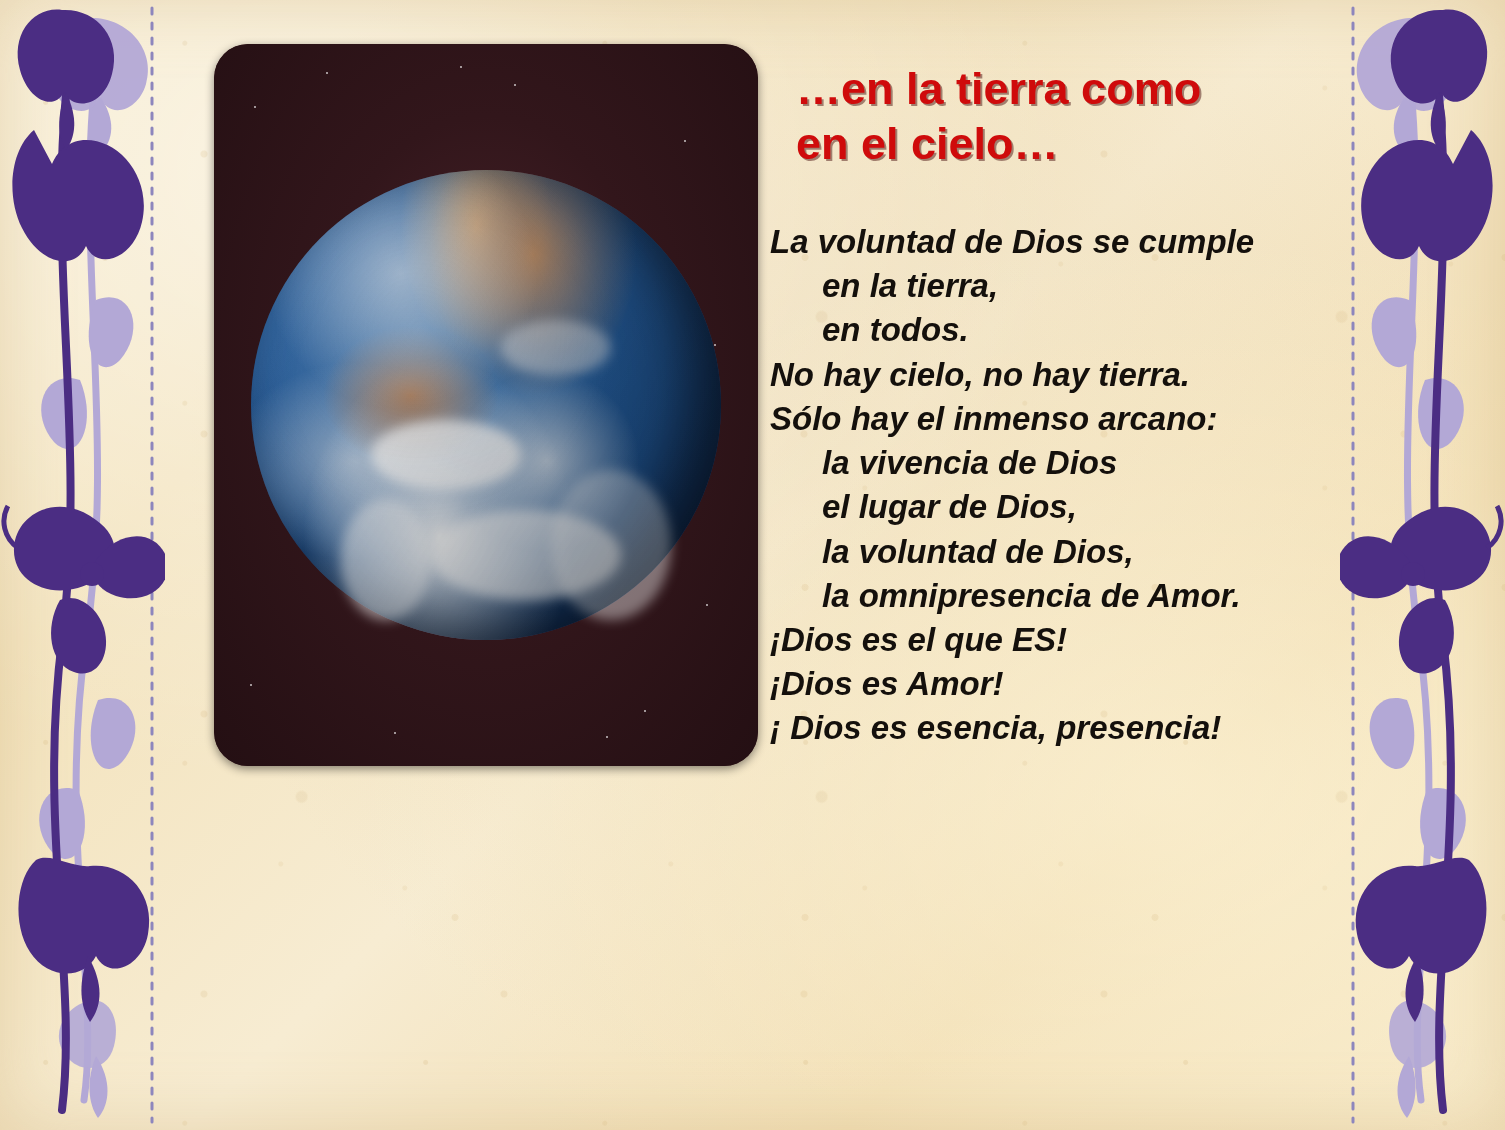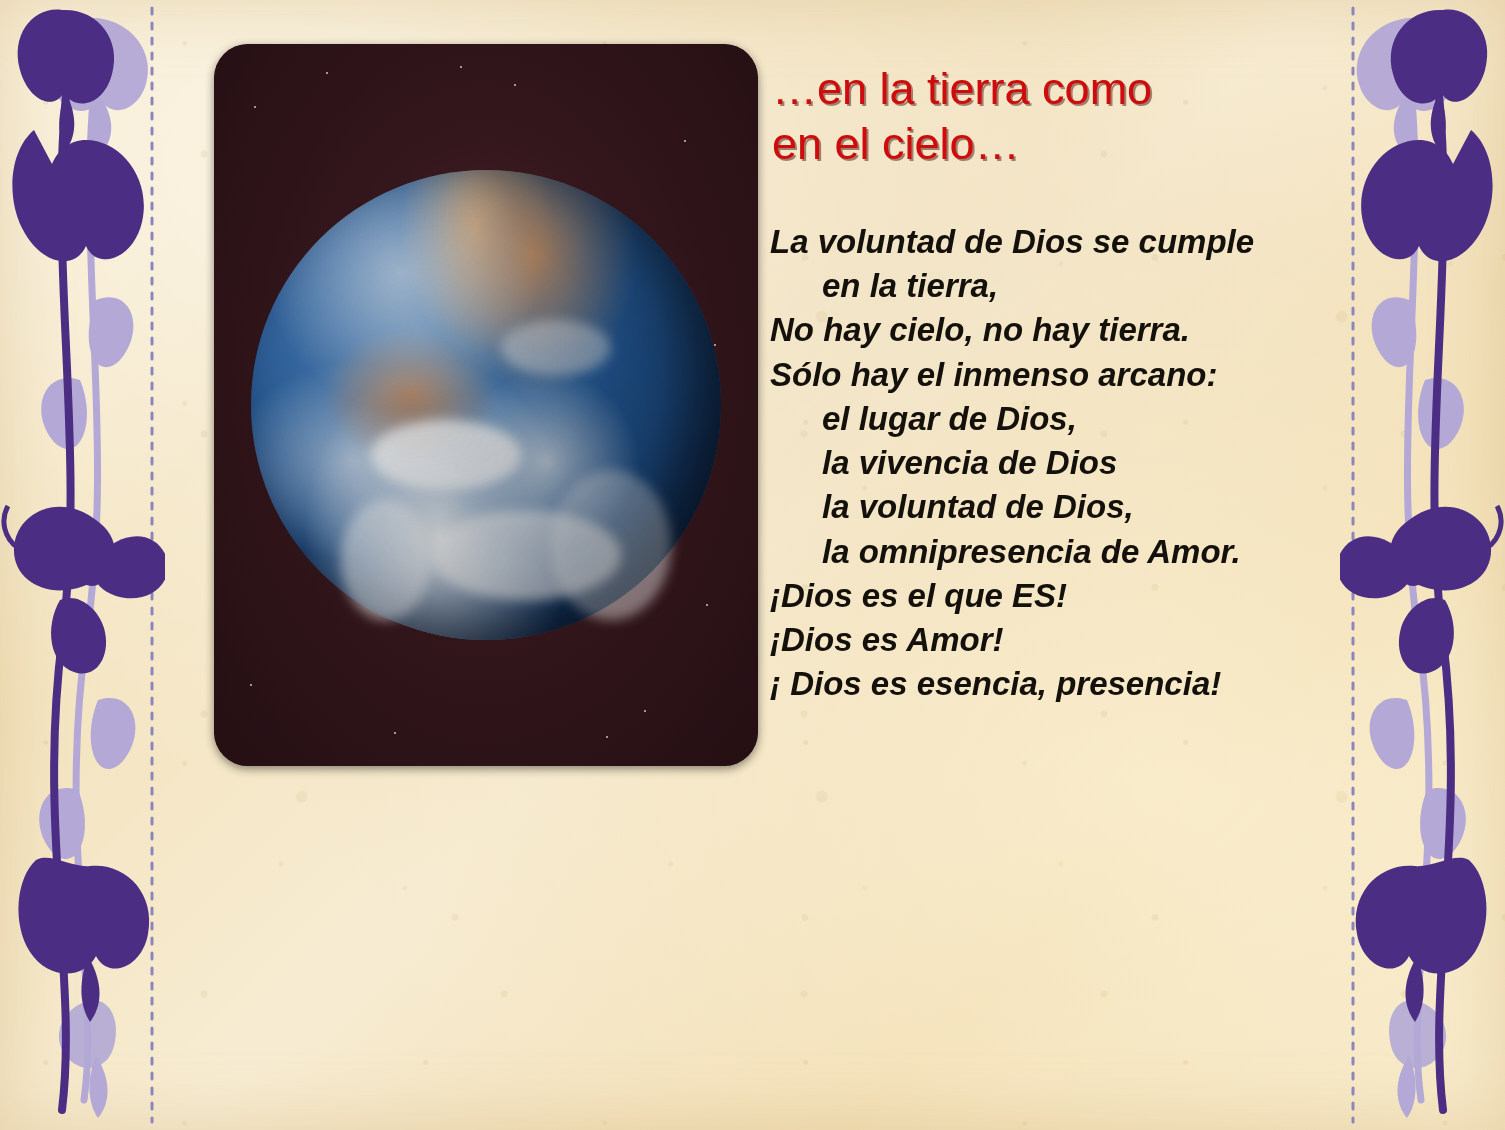--- a/index.html
+++ b/index.html
@@ -112,25 +112,25 @@
   .cloud {
     position: absolute;
     border-radius: 50%;
     background: rgba(255,255,255,0.8);
     filter: blur(6px);
   }
 
   
   .title {
     position: absolute;
-    left: 772px;
+    left: 796px;
     top: 62px;
     width: 560px;
     font-size: 45px;
-    font-weight: normal;
+    font-weight: bold;
     line-height: 1.22;
     color: #cf0b0b;
     text-shadow: 2px 2px 0 rgba(60,0,0,0.45);
     z-index: 2;
   }
   .body-text {
     position: absolute;
     left: 770px;
     top: 220px;
     width: 620px;
@@ -269,24 +269,25 @@
   </div>
 
   <div class="title">
     <div>…en la tierra como</div>
     <div>en el cielo…</div>
   </div>
 
   <div class="body-text">
     <div class="line">La voluntad de Dios se cumple</div>
     <div class="line indent">en la tierra,</div>
+    <div class="line indent">en todos.</div>
     <div class="line">No hay cielo, no hay tierra.</div>
     <div class="line">Sólo hay el inmenso arcano:</div>
+    <div class="line indent">la vivencia de Dios</div>
     <div class="line indent">el lugar de Dios,</div>
-    <div class="line indent">la vivencia de Dios</div>
     <div class="line indent">la voluntad de Dios,</div>
     <div class="line indent">la omnipresencia de Amor.</div>
     <div class="line">¡Dios es el que ES!</div>
     <div class="line">¡Dios es Amor!</div>
     <div class="line">¡ Dios es esencia, presencia!</div>
   </div>
 
 </div>
 
 </body></html>

